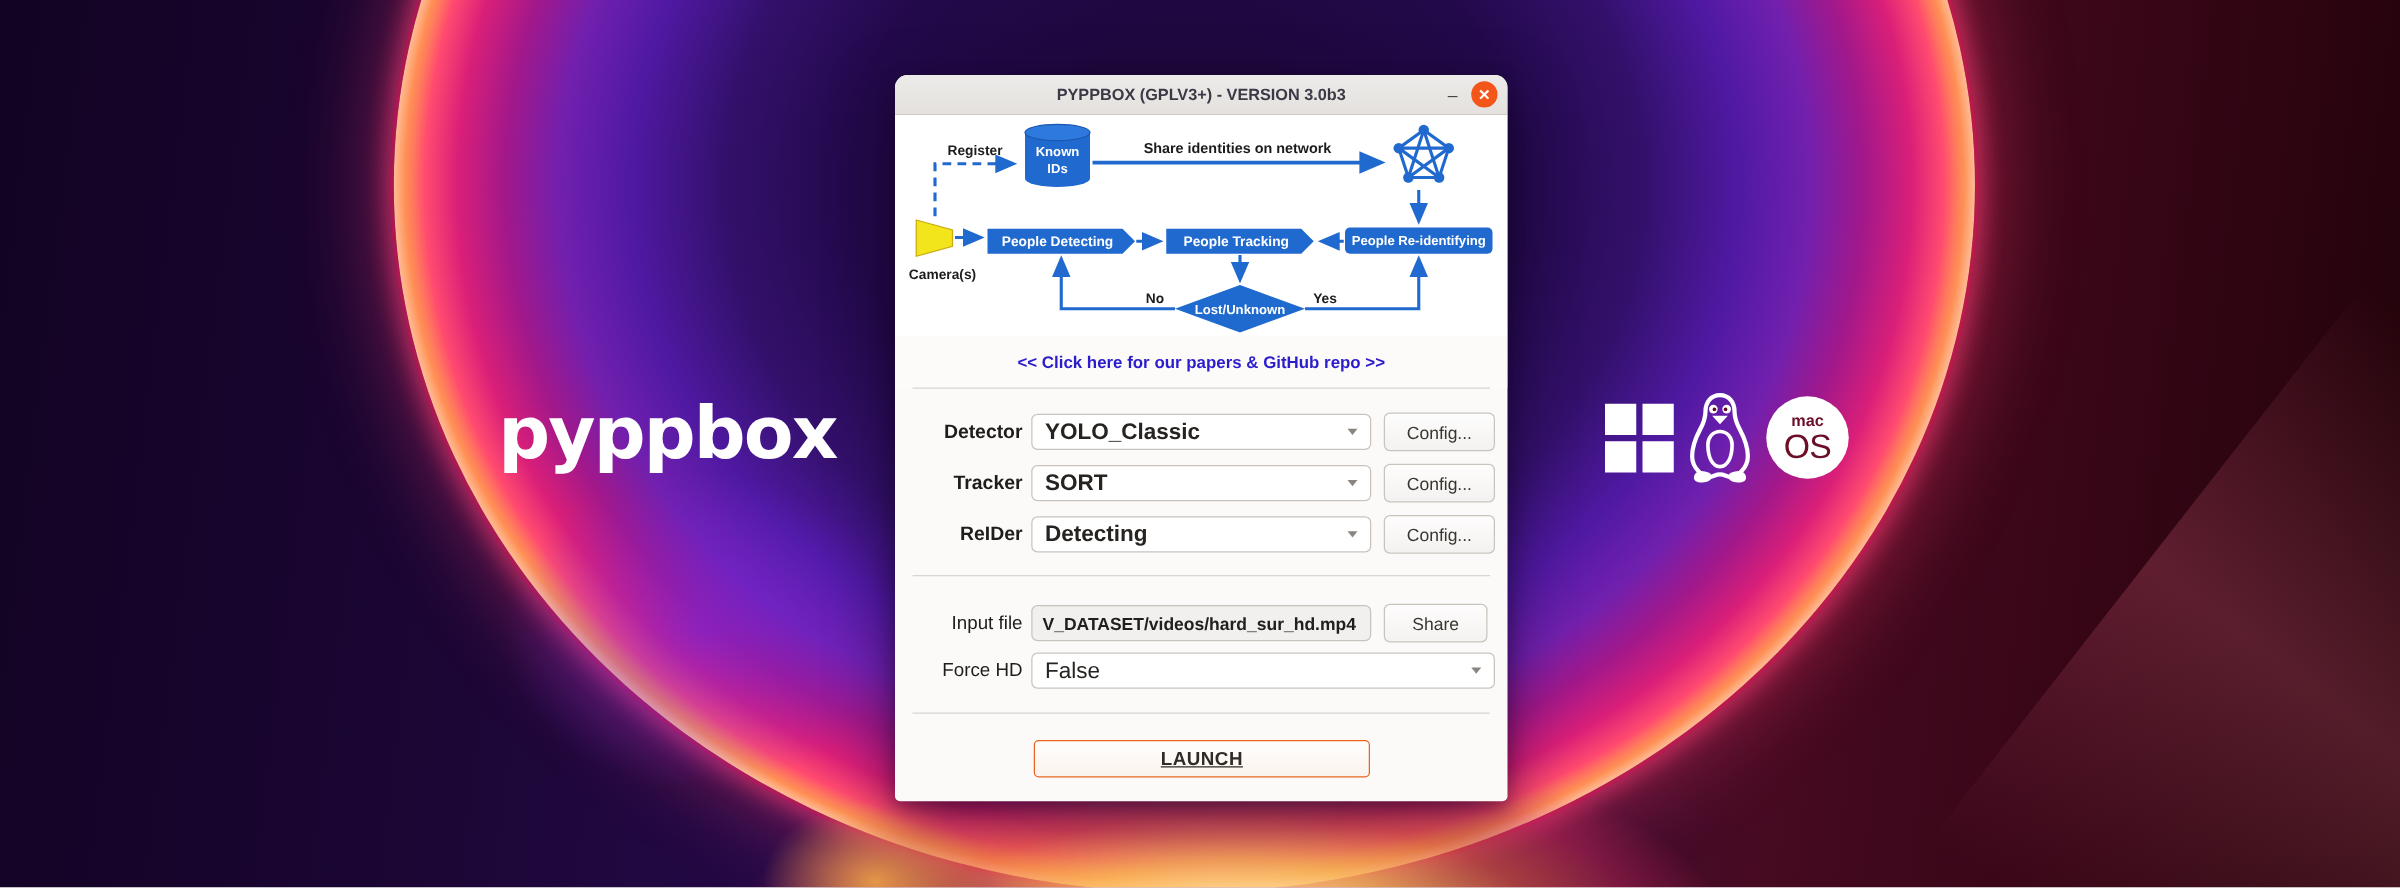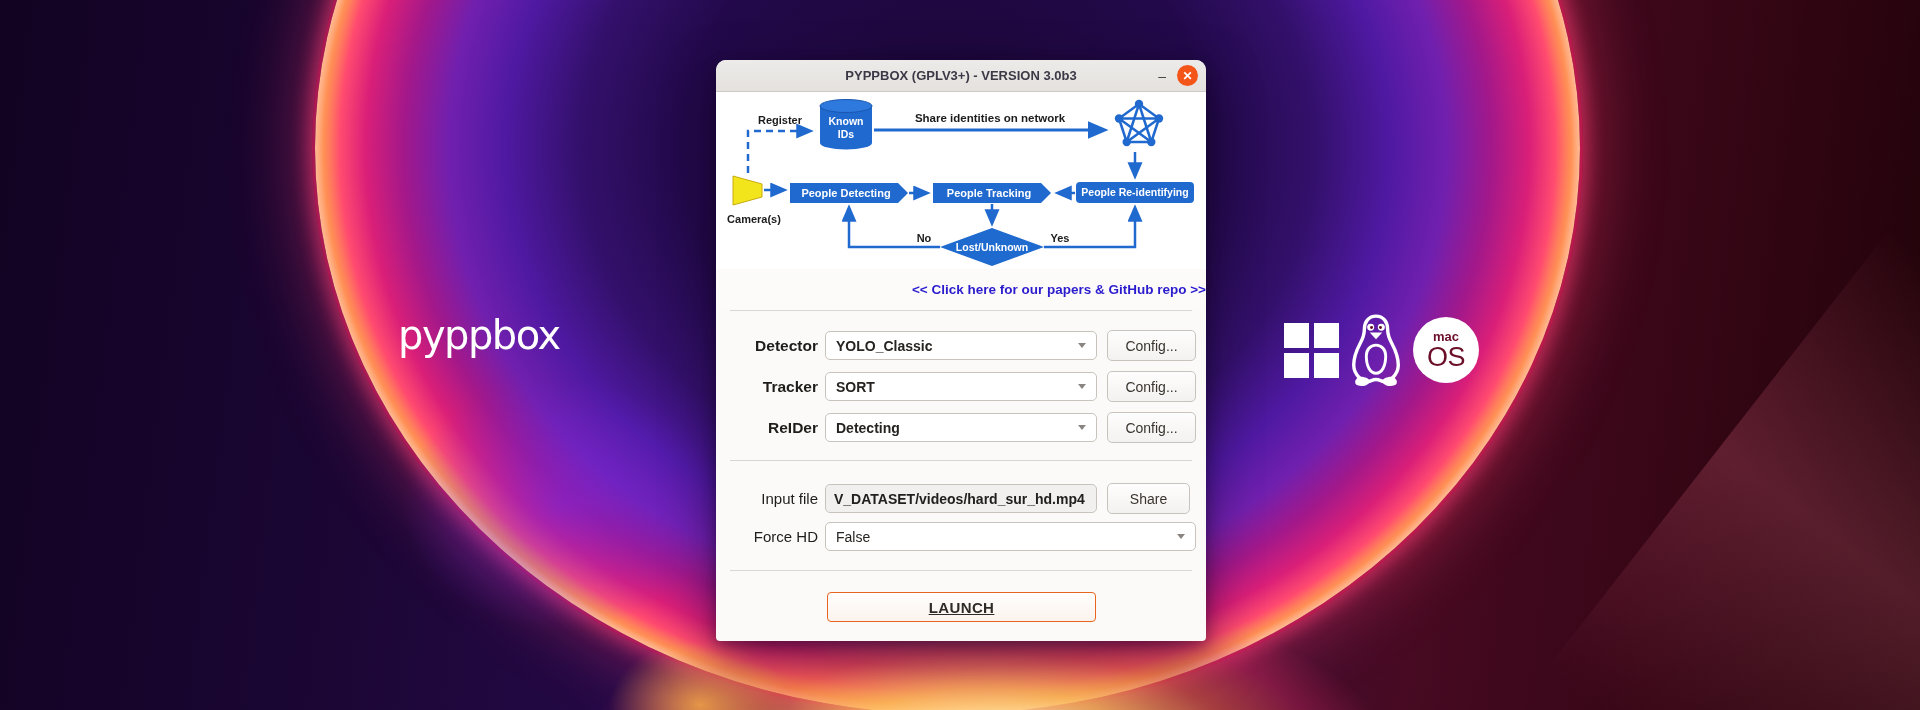--- a/index.html
+++ b/index.html
@@ -16,50 +16,50 @@
     box-shadow:0 0 18px 4px rgba(255,60,120,.55), inset 0 0 22px rgba(255,60,120,.45);}
   .violet-bloom{position:absolute;left:340px;top:330px;width:440px;height:350px;border-radius:50%;
     background:radial-gradient(closest-side,rgba(110,40,232,.55),rgba(110,40,232,0) 72%);}
   .bottom-glow{position:absolute;left:520px;top:570px;width:930px;height:340px;border-radius:50%;
     background:radial-gradient(closest-side,rgba(255,240,190,.95) 0%,rgba(255,190,90,.8) 30%,rgba(255,110,70,.5) 52%,rgba(255,50,110,.28) 70%,rgba(255,50,110,0) 85%);}
   .corner-glow{position:absolute;left:580px;top:620px;width:240px;height:170px;border-radius:50%;
     background:radial-gradient(closest-side,rgba(255,180,70,.8),rgba(255,120,50,0) 75%);}
   .streak{position:absolute;left:1620px;top:360px;width:560px;height:460px;transform:rotate(-52deg);
     background:linear-gradient(90deg,rgba(255,110,140,0) 0%,rgba(255,120,150,.22) 50%,rgba(255,110,140,0) 100%);}
   
-  .logo{position:absolute;left:398px;top:312px;width:272px;text-align:left;color:#fff;
-    font-weight:400;font-size:40px;letter-spacing:-1.5px;font-family:"DejaVu Sans",sans-serif;z-index:5;}
+  .logo{position:absolute;left:398px;top:312px;width:272px;text-align:center;color:#fff;
+    font-weight:700;font-size:58px;letter-spacing:-1.5px;font-family:"DejaVu Sans",sans-serif;z-index:5;}
   .platforms{position:absolute;left:1284px;top:310px;height:80px;display:flex;align-items:center;gap:6px;z-index:5;}
   .winlogo{display:grid;grid-template-columns:25px 25px;grid-template-rows:25px 25px;gap:5px;}
   .winlogo div{background:#fff;}
   .maccircle{width:66px;height:66px;border-radius:50%;background:#fff;display:flex;flex-direction:column;
     align-items:center;justify-content:center;color:#6b0e28;line-height:1;}
   .maccircle .mac{font-size:13px;font-weight:600;margin-bottom:1px;}
   .maccircle .os{font-size:27px;font-weight:500;letter-spacing:-.5px;}
   
   .window{position:absolute;left:716px;top:60px;width:490px;height:581px;background:#fbfaf8;
     border-radius:10px 10px 4px 4px;overflow:hidden;z-index:10;
     box-shadow:0 20px 50px rgba(15,3,25,.5),0 4px 14px rgba(15,3,25,.35);}
   .titlebar{position:relative;height:31px;background:linear-gradient(#edebe9,#e4e1de);
     border-bottom:1px solid #cfcac5;display:flex;align-items:center;justify-content:center;}
   .titlebar .title{font-size:13px;font-weight:bold;color:#3d3846;}
   .tb-min{position:absolute;right:40px;top:0;height:100%;display:flex;align-items:center;
     font-size:14px;color:#4a4540;cursor:default;}
   .tb-close{position:absolute;right:8px;top:5px;width:21px;height:21px;border-radius:50%;background:#f4561a;
     color:#fff;font-size:12px;font-weight:bold;display:flex;align-items:center;justify-content:center;cursor:default;}
   .diagram{display:block;background:#ffffff;}
-  .link-row{height:41px;display:flex;align-items:center;justify-content:flex-end;background:#fcfbfa;}
+  .link-row{height:41px;display:flex;align-items:center;justify-content:center;background:#fcfbfa;}
   .link{font-size:13.5px;font-weight:bold;color:#2b1ccd;cursor:pointer;}
   .sep{border:none;border-top:1px solid #d9d5d0;margin:0 14px;}
   .row{display:flex;align-items:center;height:29px;margin-right:10px;}
   .row .lbl{width:102px;text-align:right;padding-right:7px;flex:none;font-size:15px;color:#1f1c19;}
   .row .lbl.bold{font-weight:bold;font-size:15.5px;}
   .combo{flex:1;height:27px;background:#fff;border:1px solid #c9c3bd;border-radius:5px;display:flex;
     align-items:center;padding:0 10px;position:relative;cursor:default;}
-  .combo .val{font-size:14px;font-weight:bold;color:#262320;}
+  .combo .val{font-size:18px;font-weight:bold;color:#262320;}
   .combo .val.normal{font-weight:400;}
   .combo .arrow{position:absolute;right:10px;width:0;height:0;border-left:4.5px solid transparent;
     border-right:4.5px solid transparent;border-top:5.5px solid #8a8580;}
   .btn{flex:none;width:87px;margin-left:10px;height:29px;background:linear-gradient(#fefdfd,#f4f2f0);
     border:1px solid #c9c3bd;border-radius:5px;font-size:14px;color:#3a352f;display:flex;
     align-items:center;justify-content:center;cursor:default;}
   .btn.browse{width:81px;margin-right:6px;}
   .input{flex:1;height:27px;background:#f2f0ee;border:1px solid #c9c3bd;border-radius:5px;padding:0 8px;
     font-size:14px;color:#21201e;display:flex;align-items:center;overflow:hidden;white-space:nowrap;font-weight:bold;}
   .launch{display:flex;align-items:center;justify-content:center;width:269px;height:30px;

